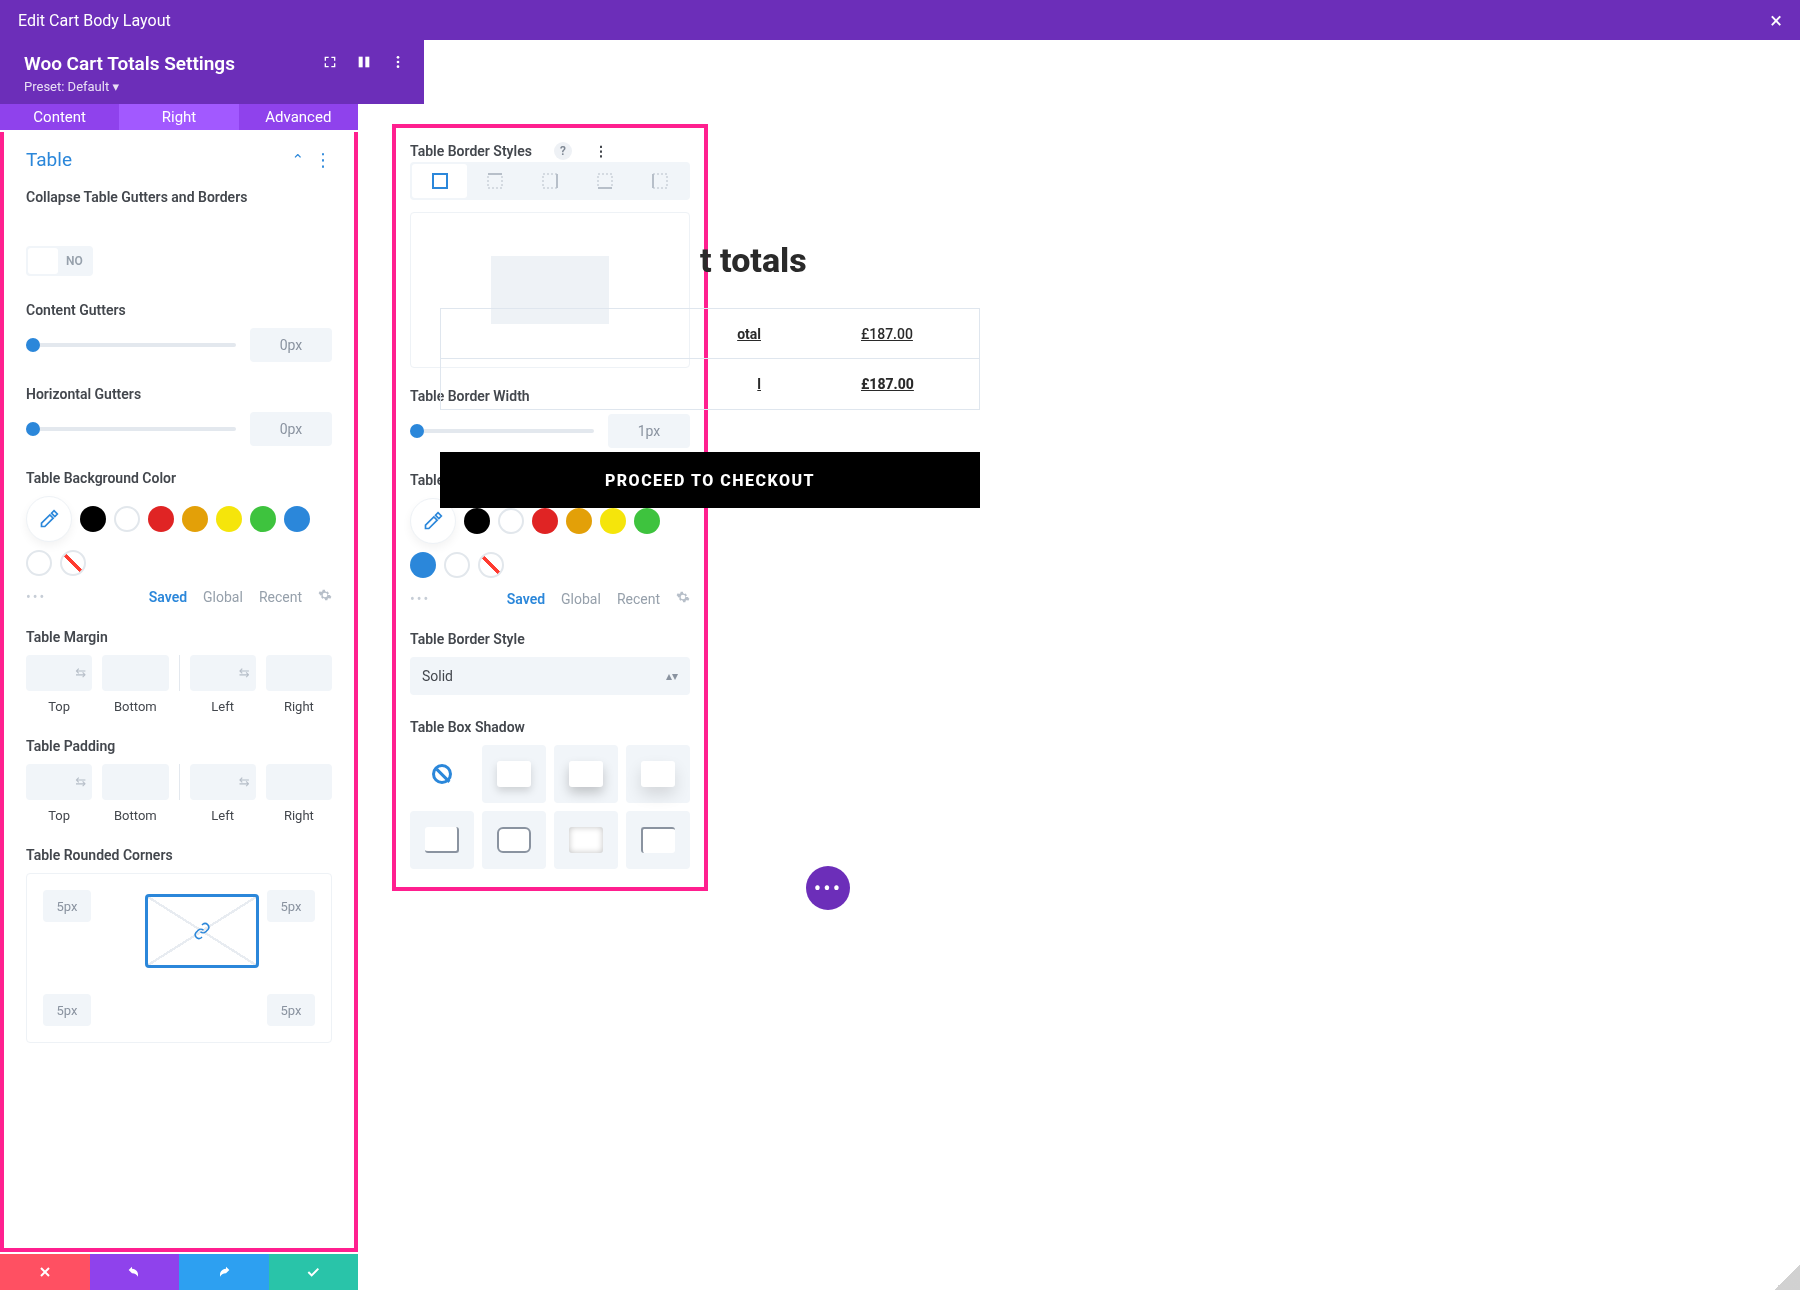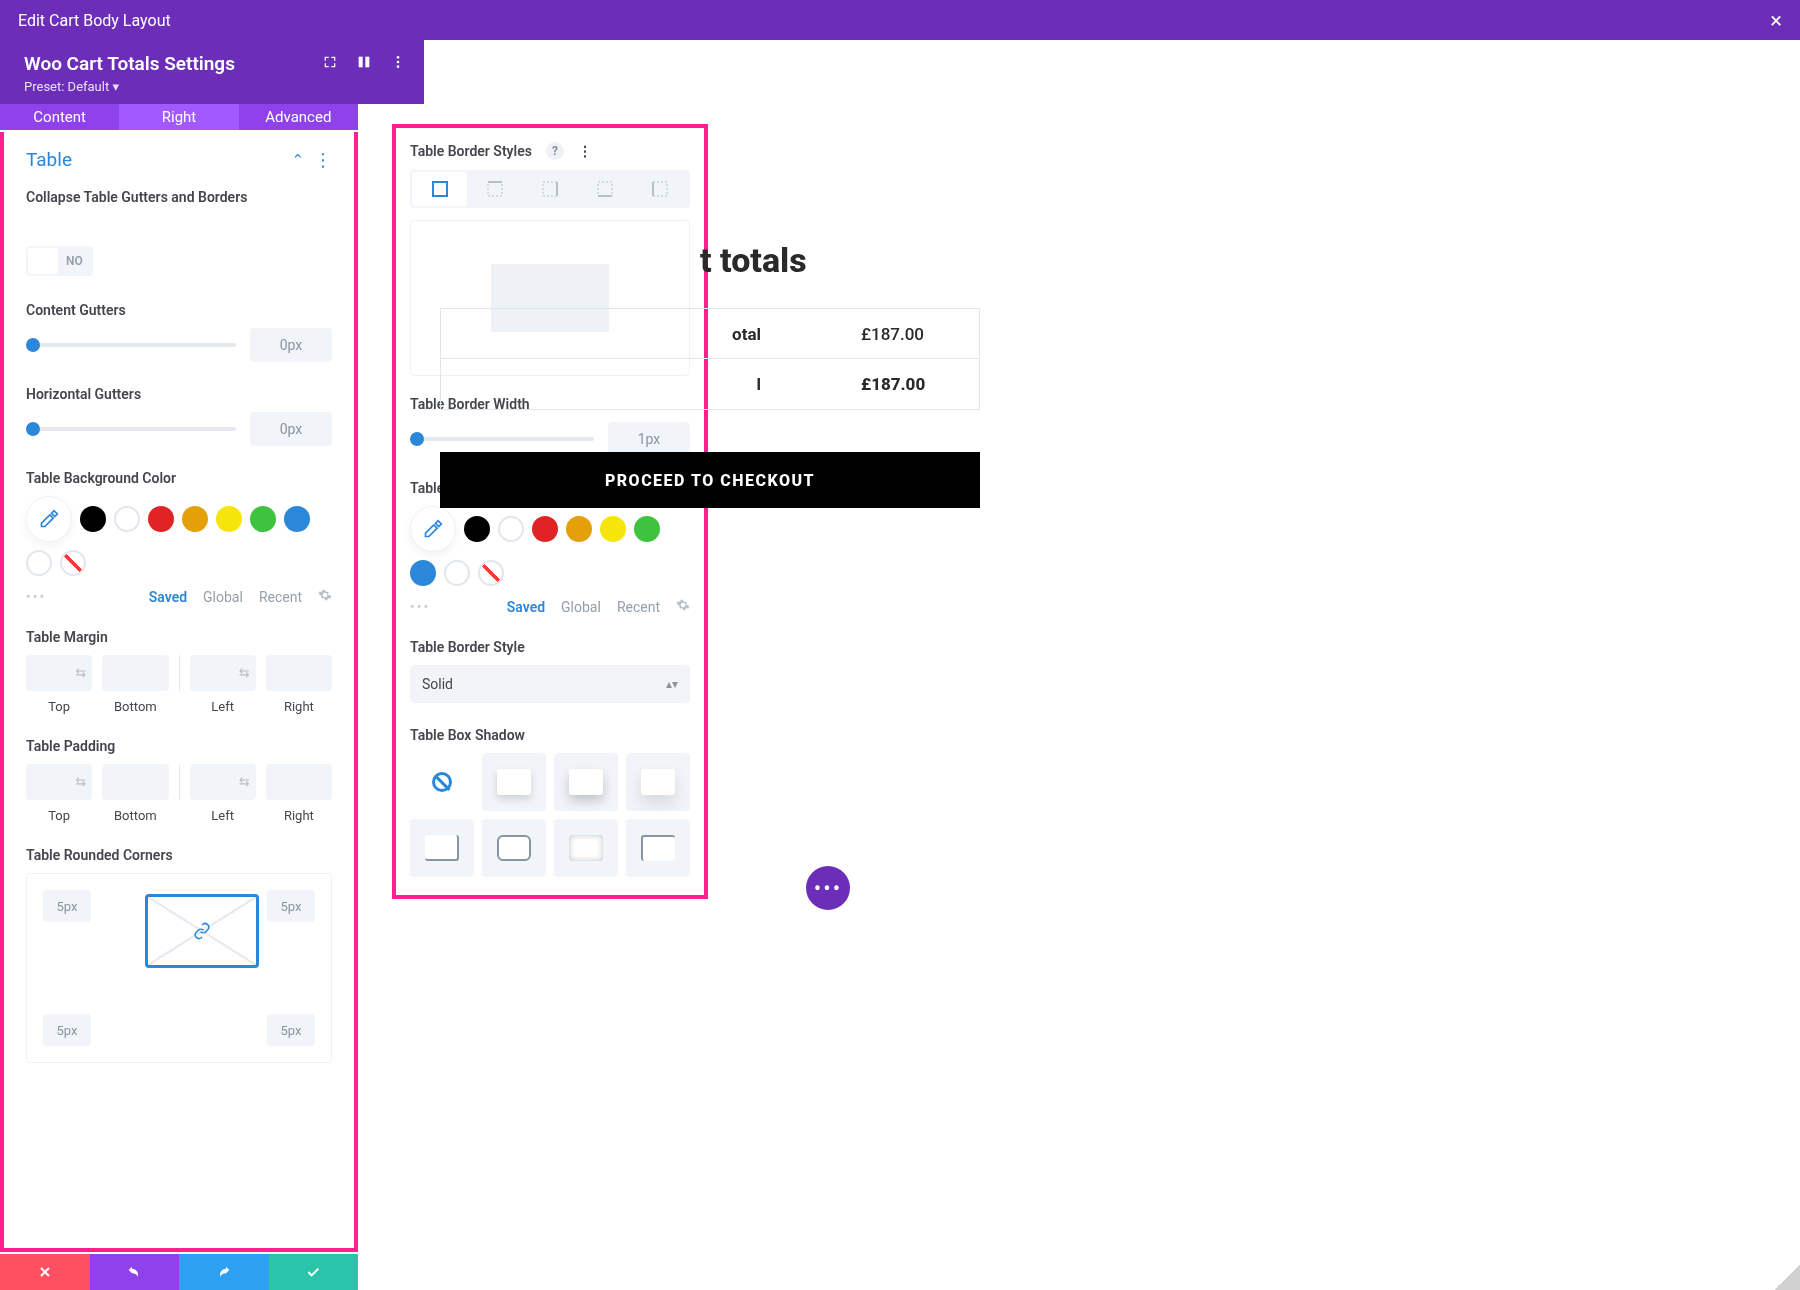--- a/index.html
+++ b/index.html
@@ -54,41 +54,41 @@
 .color-tabs span { color:#96a0ab; }
 .color-tabs .gear svg { width:14px; height:14px; fill:#b7bfc9; }
 
 .spacing-grid { display:flex; gap:10px; }
 .spacing-col { flex:1; text-align:center; }
 .spacing-box { height:36px; background:#f1f5f9; border-radius:4px; position:relative; }
 .spacing-box .link { position:absolute; right:6px; top:10px; color:#b7bfc9; font-size:13px; }
 .spacing-col .lbl { font-size:13px; color:#43474d; margin-top:8px; }
 .vdiv { width:1px; background:#e3e8ee; height:36px; }
 
-.corners-wrap { border:1px solid #eef2f6; border-radius:4px; padding:20px; position:relative; height:190px; }
+.corners-wrap { border:1px solid #eef2f6; border-radius:4px; padding:20px; position:relative; height:170px; }
 .corner-in { width:48px; height:32px; background:#f1f5f9; border-radius:4px; display:flex; align-items:center; justify-content:center; font-size:13px; color:#8a93a0; position:absolute; }
 .corner-in.tl { top:16px; left:16px; }
 .corner-in.tr { top:16px; right:16px; }
 .corner-in.bl { bottom:16px; left:16px; }
 .corner-in.br { bottom:16px; right:16px; }
 .corner-preview { position:absolute; left:118px; top:20px; width:114px; height:74px; border:3px solid #2b87da; background:linear-gradient(to bottom right,transparent 49%,#e8ecf1 49%,#e8ecf1 51%,transparent 51%),linear-gradient(to bottom left,transparent 49%,#e8ecf1 49%,#e8ecf1 51%,transparent 51%); border-radius:4px; display:flex; align-items:center; justify-content:center; }
 .corner-preview svg { width:18px; height:18px; stroke:#2b87da; fill:none; stroke-width:2; }
 
 
 .actionbar { position:absolute; left:0; bottom:0; width:358px; height:36px; display:flex; }
 .actionbar .btn { flex:1; display:flex; align-items:center; justify-content:center; color:#fff; }
 .ab-red { background:#ff5062; }
 .ab-purple { background:#8f42ec; }
 .ab-blue { background:#2da0f1; }
 .ab-green { background:#29c4a9; }
 .actionbar svg { width:16px; height:16px; fill:#fff; }
 
 
 .panel2 { position:absolute; left:392px; top:124px; width:316px; border:4px solid #ff1f8f; background:#fff; padding:14px 14px 18px; }
-.p2-head { display:flex; align-items:center; gap:14px; font-size:14px; color:#43474d; font-weight:600; margin-bottom:10px; }
+.p2-head { display:flex; align-items:center; gap:22px; font-size:14px; color:#43474d; font-weight:600; margin-bottom:2px; }
 .p2-head .q { width:18px; height:18px; border-radius:50%; background:#eef1f5; color:#7d8692; font-size:12px; display:flex; align-items:center; justify-content:center; }
 .p2-head .menu { font-weight:bold; }
 
 .bstyle-tabs { display:flex; background:#f1f5f9; border-radius:4px; padding:2px; margin-bottom:12px; }
 .bstyle-tab { flex:1; display:flex; align-items:center; justify-content:center; height:34px; border-radius:3px; }
 .bstyle-tab.active { background:#fff; }
 .bstyle-tab svg { width:18px; height:18px; }
 
 .bpreview { height:156px; border:1px solid #eef2f6; border-radius:4px; display:flex; align-items:center; justify-content:center; margin-bottom:20px; }
 .bpreview .block { width:118px; height:68px; background:#eef2f6; }
@@ -100,21 +100,21 @@
 .shadow-cell { height:58px; background:#f1f5f9; border-radius:4px; display:flex; align-items:center; justify-content:center; }
 .shadow-cell.active { background:#fff; }
 .shadow-cell .none { width:20px; height:20px; border:3px solid #2b87da; border-radius:50%; position:relative; }
 .shadow-cell .none::after { content:""; position:absolute; width:18px; height:3px; background:#2b87da; transform:rotate(45deg); top:7px; left:-1px; }
 .shadow-sample { width:34px; height:26px; background:#fff; border-radius:3px; }
 
 
 .cart-area { position:absolute; left:440px; top:240px; }
 .cart-title { font-size:34px; font-weight:800; color:#2a2a2a; margin-bottom:28px; margin-left:260px; }
 .cart-table { border:1px solid #dfe6ee; width:540px; }
-.cart-row { display:flex; border-bottom:1px solid #dfe6ee; min-height:50px; align-items:center; padding:0 20px; font-size:17px; color:#2a2a2a; }
+.cart-row { display:flex; border-bottom:1px solid #dfe6ee; min-height:50px; align-items:center; padding:0 20px; font-size:14px; color:#2a2a2a;text-decoration:underline; }
 .cart-row:last-child { border-bottom:none; }
 .cart-row .k { width:300px; font-weight:700; text-align:right; }
 .cart-row .v { flex:1; font-weight:500; text-align:left; padding-left:100px; }
 .cart-row .v.bold { font-weight:800; }
 .checkout-btn { margin-top:42px; height:56px; background:#000; color:#fff; display:flex; align-items:center; justify-content:center; width:540px; font-weight:800; letter-spacing:1.5px; font-size:16px; }
 
 
 .fab { position:absolute; left:806px; top:866px; width:44px; height:44px; border-radius:50%; background:#6c2eb9; color:#fff; display:flex; align-items:center; justify-content:center; font-size:22px; letter-spacing:2px; }
 
 

